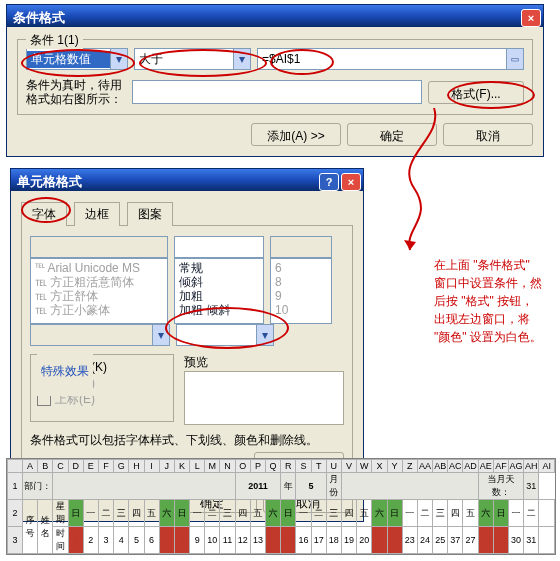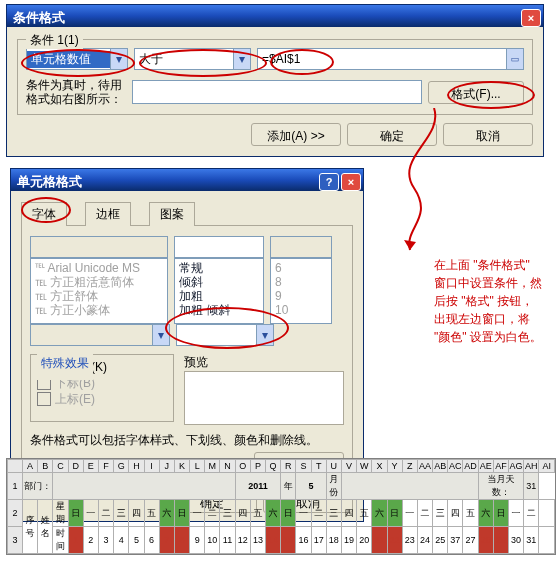--- a/index.html
+++ b/index.html
@@ -14,26 +14,26 @@
   .grp .legend{position:absolute;top:-8px;left:8px;background:#ece9d8;padding:0 4px}
   .row{display:flex;align-items:center;gap:6px}
   .combo{display:flex;align-items:center;height:20px;background:#fff;border:1px solid #7f9db9}
   .combo .txt{padding:0 4px;flex:1;white-space:nowrap;overflow:hidden}
   .combo .arr{width:16px;height:100%;background:#c8d8f6;display:flex;align-items:center;justify-content:center;border-left:1px solid #7f9db9;color:#2b4f9b}
   .combo.sel .txt{background:#316ac5;color:#fff}
   .btn{height:21px;min-width:72px;background:#ece9d8;border:1px solid #aca899;border-radius:3px;display:inline-flex;align-items:flex-end;justify-content:center;padding:0 8px}
   .circ{position:absolute;border:2px solid #c00;border-radius:50%/50%;pointer-events:none}
   .preview{height:22px;background:#fff;border:1px solid #7f9db9;flex:1}
   .tabs{display:flex;gap:0;border-bottom:1px solid #aca899;margin-top:4px}
-  .tab{border:1px solid #aca899;border-bottom:none;padding:3px 10px;background:#ece9d8;margin-right:18px;position:relative;top:1px}
+  .tab{border:1px solid #aca899;border-bottom:none;padding:3px 10px;background:#ece9d8;margin-right:7px;position:relative;top:1px}
   .tab.active{background:#ece9d8}
   .listbox{background:#fff;border:1px solid #7f9db9;height:60px;overflow:hidden;color:#a0a0a0;padding:2px 4px;line-height:14px}
   .grey{color:#a0a0a0}
   .fx{border:1px solid #aca899;padding:4px 6px}
-  .fx .leg{position:absolute;margin-top:-12px;background:#ece9d8;padding:8px 4px}
+  .fx .leg{position:absolute;margin-top:-12px;background:#ece9d8;padding:16px 4px}
   .ck{display:flex;align-items:center;gap:4px;height:16px}
   .ck .box{width:12px;height:12px;border:1px solid #7f7f7f;background:#fff}
   .note{position:absolute;color:#c00;line-height:18px;width:110px}
   .wavy-arrow{position:absolute;pointer-events:none}
   .sheet{position:absolute;left:6px;bottom:6px;width:548px;border:1px solid #808080}
   .sheet table{border-collapse:collapse;width:100%;table-layout:fixed;font-size:9px}
   .sheet td,.sheet th{border:1px solid #b0b0b0;text-align:center;height:12px;padding:0;overflow:hidden}
   .sheet th{background:#e8e8e8;font-weight:normal}
   .sheet .rh{background:#e8e8e8;width:14px}
   .sheet .g{background:#5aa84a}

